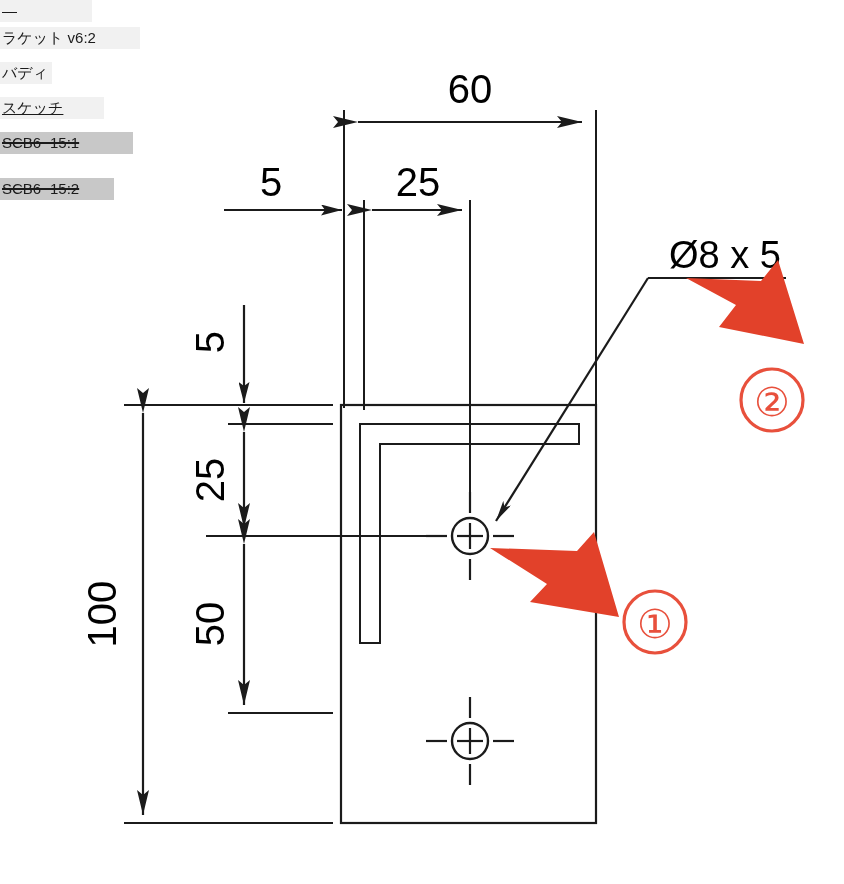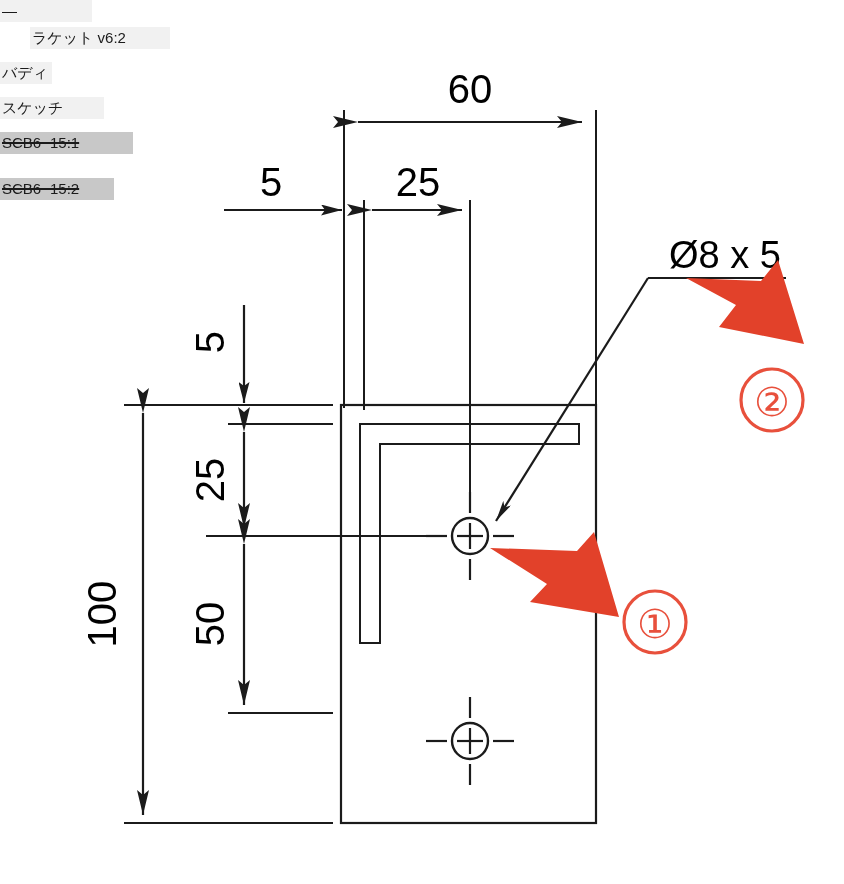--- a/index.html
+++ b/index.html
@@ -77,29 +77,29 @@
 <body>
 
 <div id="app">
 
   <div id="tree">
 
     <div class="tree-row sel-light" style="top:0px; width:92px;">
       <span class="tlabel">—</span>
     </div>
 
-    <div class="tree-row sel-light" style="top:27px; width:140px;margin-left:30px;">
+    <div class="tree-row sel-light" style="top:27px; width:140px;">
       <span class="tlabel">ラケット v6:2</span>
     </div>
 
     <div class="tree-row sel-light" style="top:62px; width:52px;">
       <span class="tlabel">バディ</span>
     </div>
 
-    <div class="tree-row sel-light" style="top:97px; width:104px;">
+    <div class="tree-row sel-light" style="top:97px; width:104px;text-decoration:underline;">
       <span class="tlabel">スケッチ</span>
     </div>
 
     <div class="tree-row sel-dark struck" style="top:132px; width:133px;">
       <span class="tlabel">SCB6−15:1</span>
     </div>
 
     <div class="tree-row sel-dark struck" style="top:178px; width:114px;">
       <span class="tlabel">SCB6−15:2</span>
     </div>

